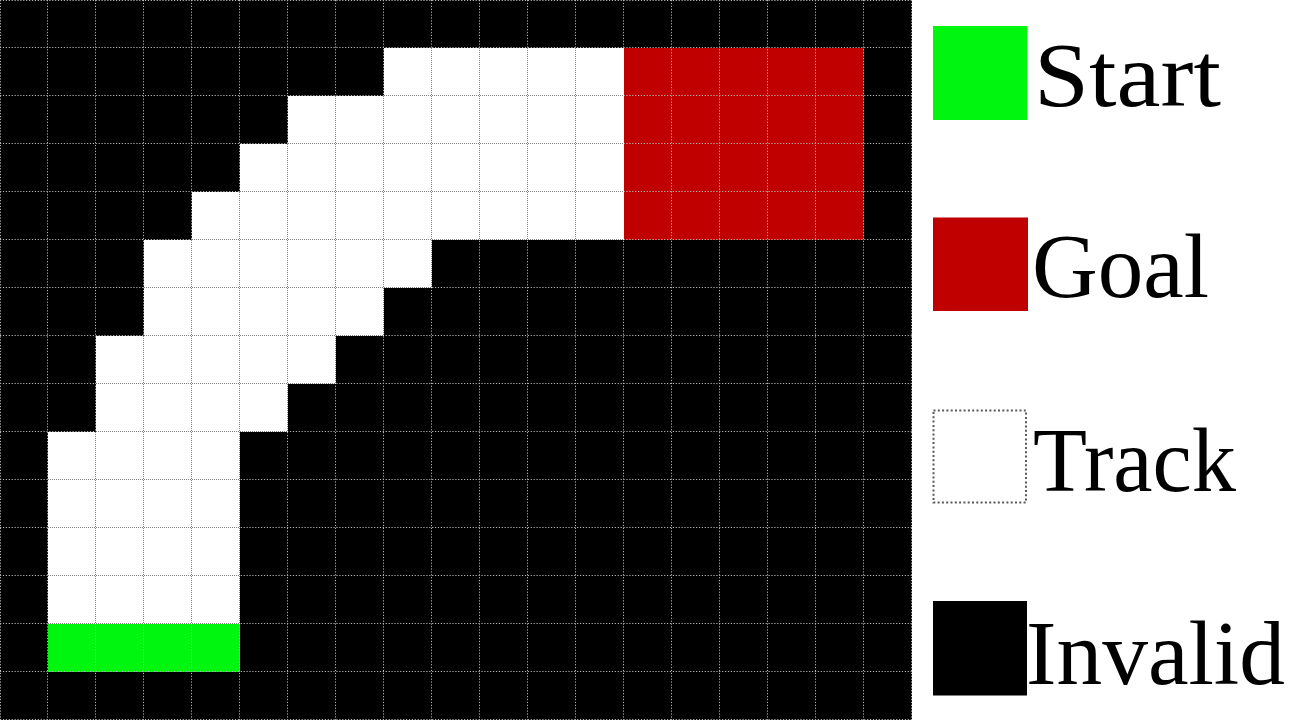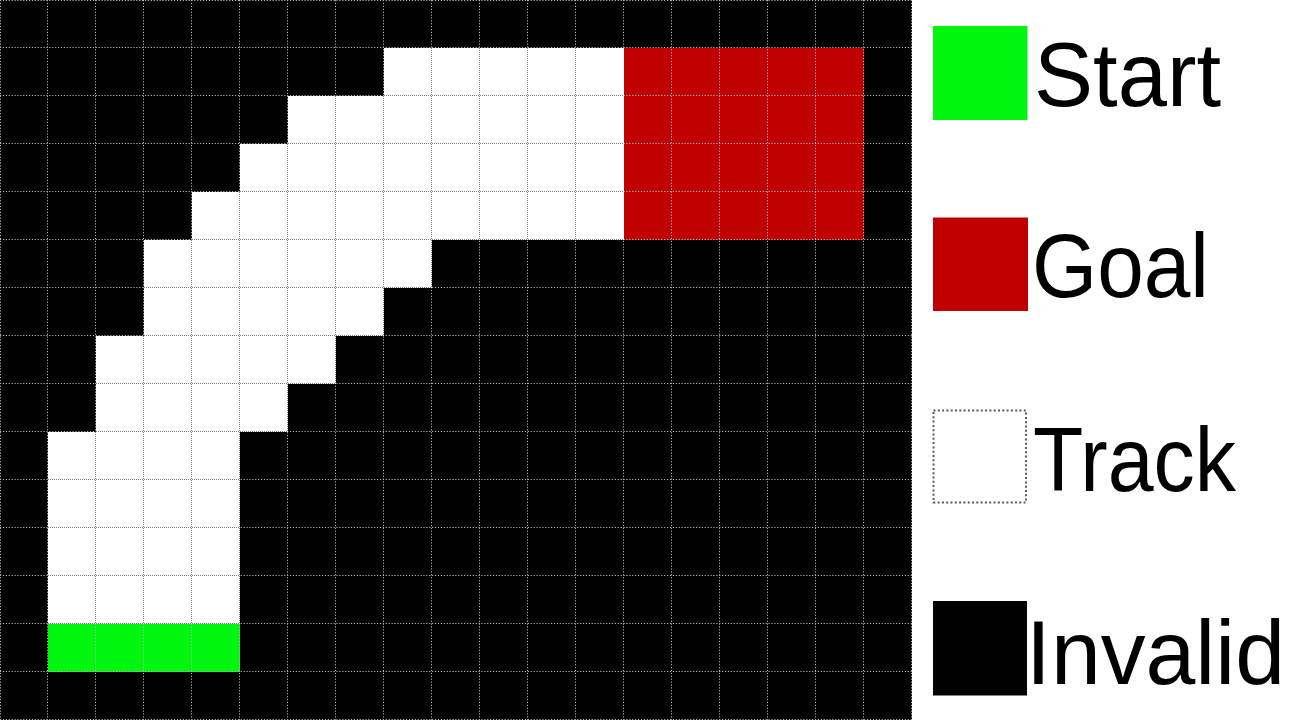--- a/index.html
+++ b/index.html
@@ -1,17 +1,17 @@
 <!DOCTYPE html>
 <html><head>
 <meta charset="utf-8">
 <style>
   html,body{margin:0;padding:0;background:#ffffff;}
   .page{position:relative;width:1302px;height:720px;overflow:hidden;
-        font-family:Liberation Sans, sans-serif;text-align:center;}
+        font-family:Liberation Serif, serif;text-align:center;}
   svg{display:block;}
 </style>
 </head>
 <body>
 <div class="page">
 <svg width="1302" height="720" viewBox="0 0 1302 720" xmlns="http://www.w3.org/2000/svg">
   <defs>
     <clipPath id="trackclip">
       <rect x="384" y="48" width="240" height="48"></rect>
       <rect x="288" y="96" width="336" height="48"></rect>

